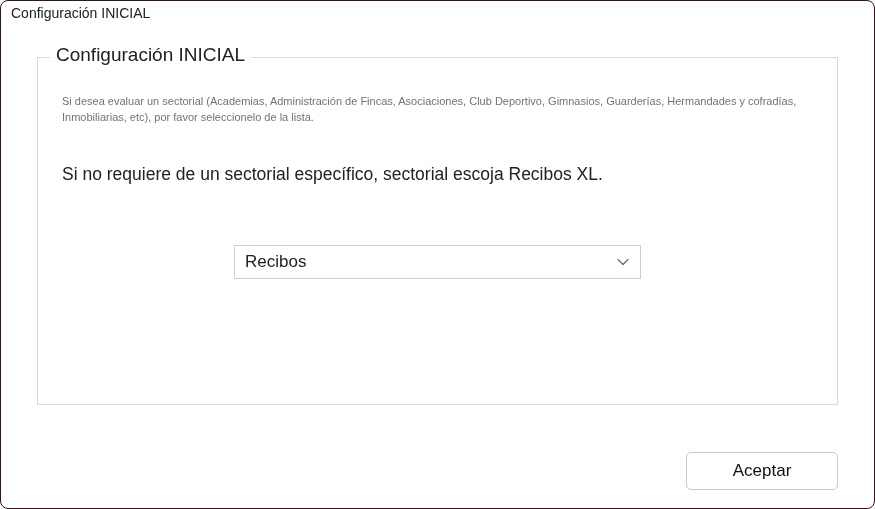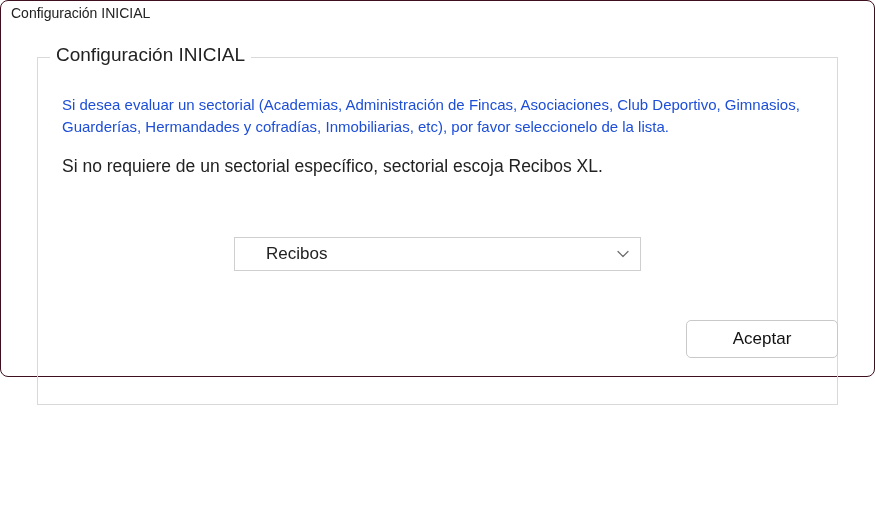--- a/index.html
+++ b/index.html
@@ -10,21 +10,21 @@
     body {
       font-family: "Segoe UI", Tahoma, Arial, sans-serif;
       background: #fff;
       width: 875px;
       height: 509px;
       overflow: hidden;
       position: relative;
     }
     .window {
       width: 875px;
-      height: 377px;
+      height: 509px;
       background: #fff;
       border: 1px solid #3d1020;
       border-radius: 8px;
       position: relative;
     }
     .titlebar {
       padding: 4px 10px 6px 10px;
       font-size: 14px;
       color: #222;
     }
@@ -41,25 +41,25 @@
     .legend {
       position: absolute;
       top: -14px;
       left: 12px;
       background: #fff;
       padding: 0 6px;
       font-size: 19px;
       color: #222;
     }
     .info-text {
-      font-size: 15px;
-      color: #1d4ed8;
+      font-size: 11px;
+      color: #737373;
       line-height: 1.45;
       padding: 0 10px;
-      margin-bottom: 16px;
+      margin-bottom: 36px;
     }
     .info-text2 {
       font-size: 17.5px;
       color: #222;
       line-height: 1.45;
       padding: 0 10px;
       margin-bottom: 58px;
     }
     .select-row {
       display: flex;
@@ -72,21 +72,20 @@
       background: #fff;
       display: flex;
       align-items: center;
       justify-content: space-between;
       padding: 0 10px 0 10px;
       cursor: pointer;
     }
     .select-value {
       font-size: 17px;
       color: #222;
-      margin-left: 21px;
     }
     .chevron {
       width: 14px;
       height: 14px;
       display: flex;
       align-items: center;
       justify-content: center;
     }
     .chevron svg {
       width: 12px;

